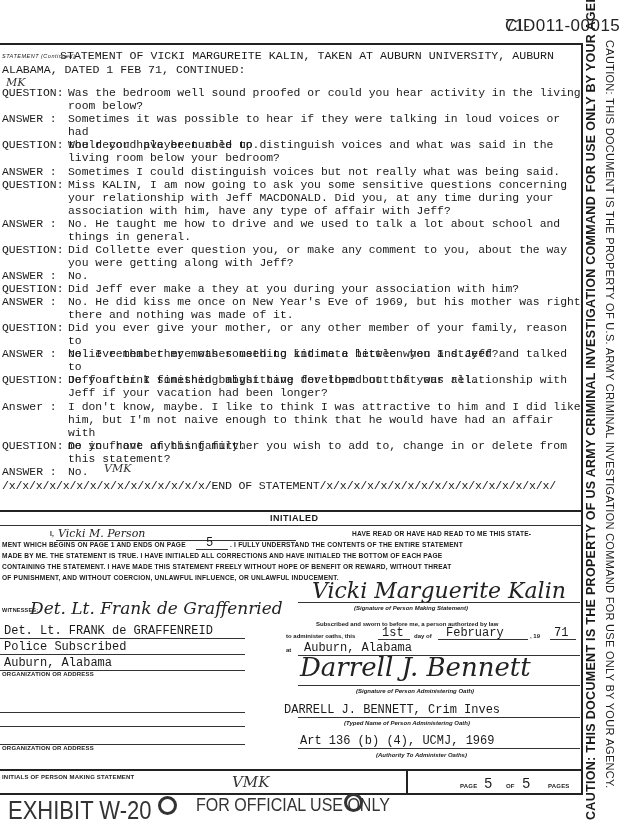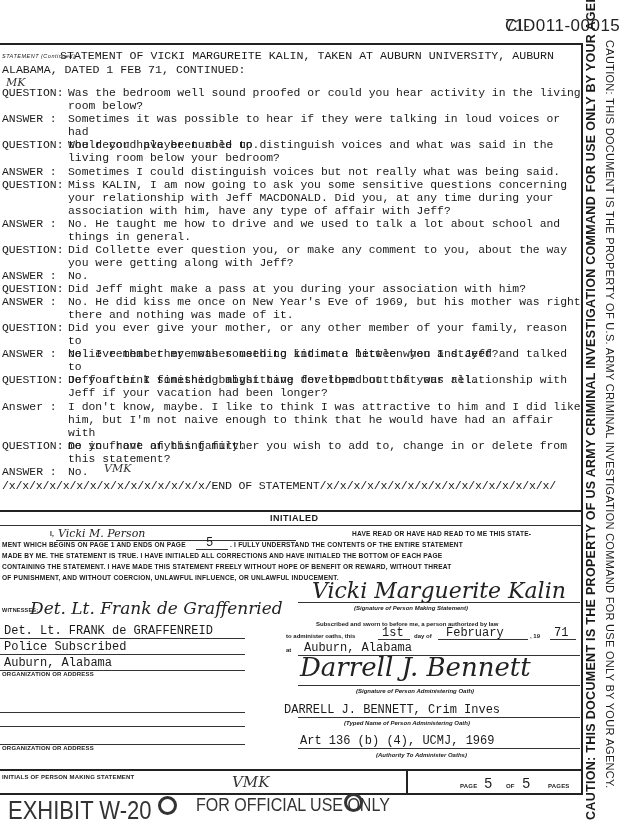--- a/index.html
+++ b/index.html
@@ -78,21 +78,21 @@
     <span class="lab">QUESTION:</span>
     <span class="txt">Did Collette ever question you, or make any comment to you, about the way
 you were getting along with Jeff?</span>
   </div>
 <div class="qa" style="top:270px;">
     <span class="lab">ANSWER   :</span>
     <span class="txt">No.</span>
   </div>
 <div class="qa" style="top:283px;">
     <span class="lab">QUESTION:</span>
-    <span class="txt">Did Jeff might make a pass at you during your association with him?</span>
+    <span class="txt">Did Jeff ever make a they at you during your association with him?</span>
   </div>
 <div class="qa" style="top:296px;">
     <span class="lab">ANSWER   :</span>
     <span class="txt">No. He did kiss me once on New Year's Eve of 1969, but his mother was right
 there and nothing was made of it.</span>
   </div>
 <div class="qa" style="top:322px;">
     <span class="lab">QUESTION:</span>
     <span class="txt">Did you ever give your mother, or any other member of your family, reason to
 believe that there was something intimate between you and Jeff?</span>

